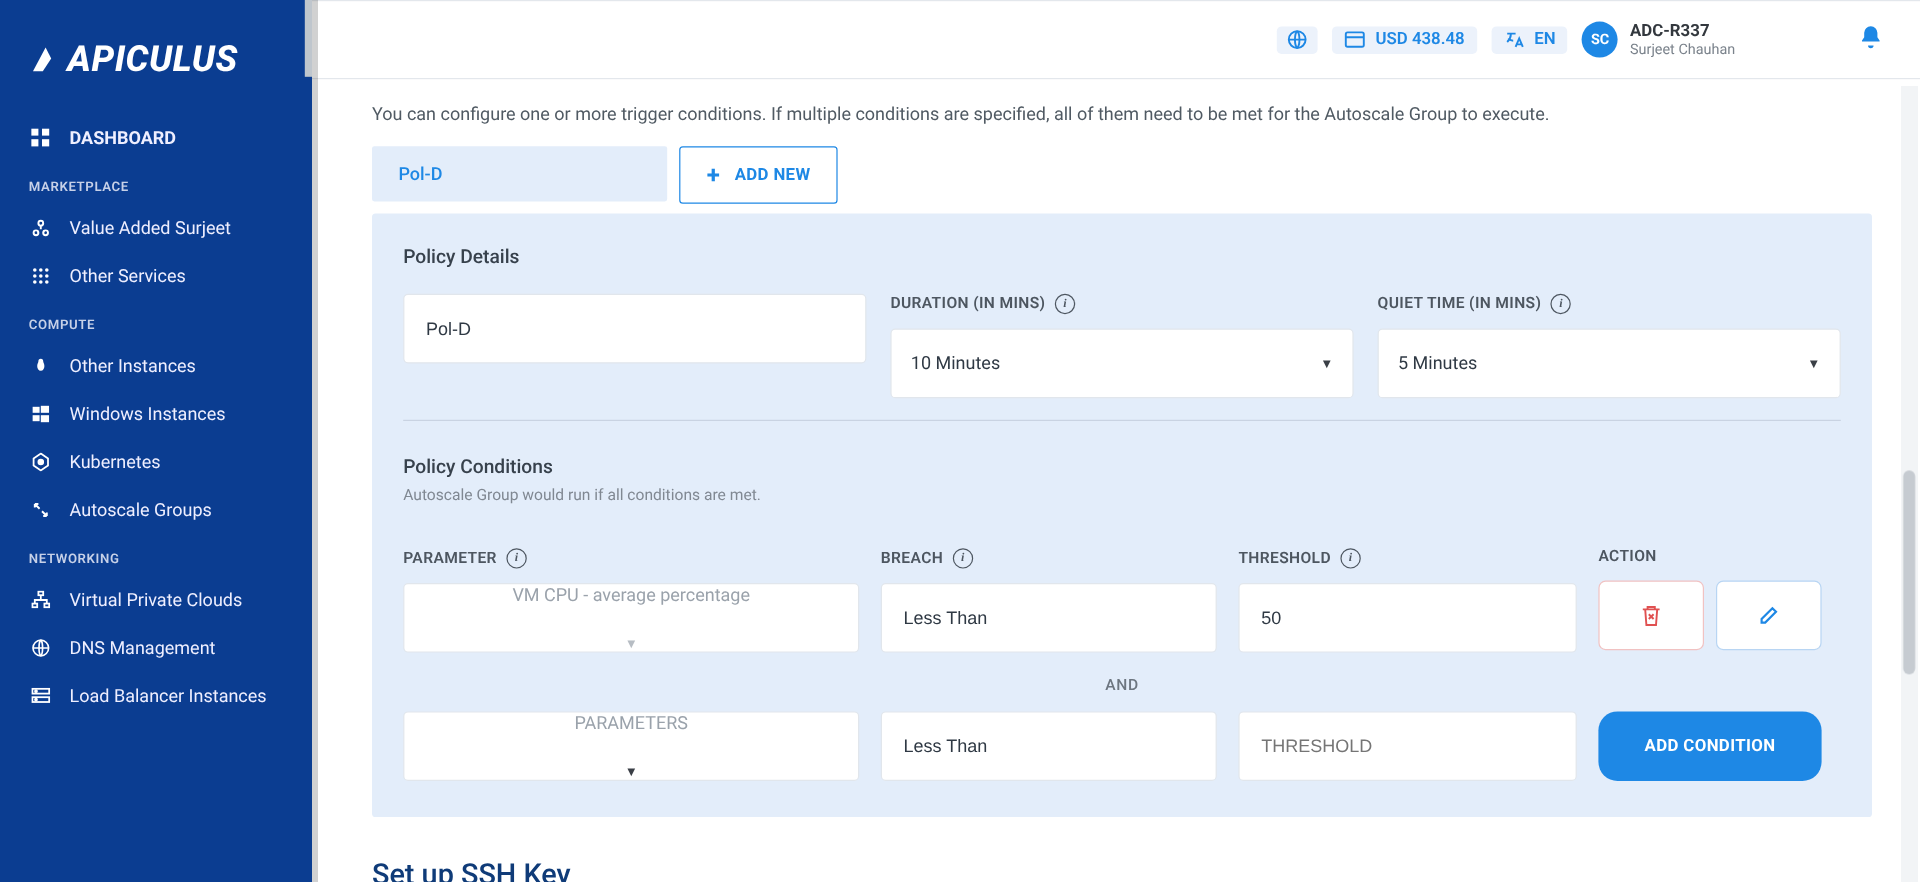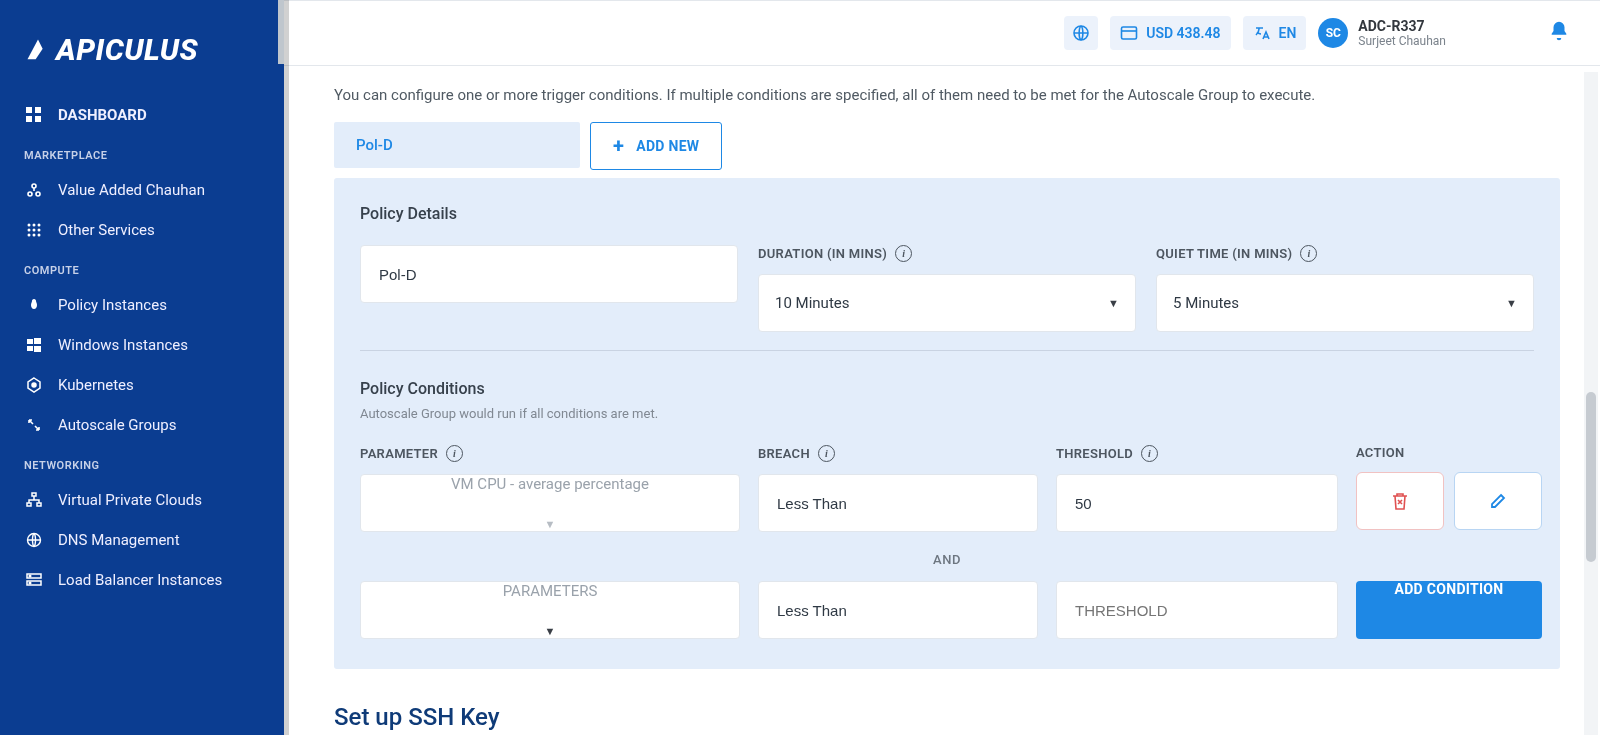--- a/index.html
+++ b/index.html
@@ -16,21 +16,21 @@
   }
   html,body {
     margin:0; padding:0; font-family: -apple-system, BlinkMacSystemFont, "Segoe UI", Roboto, Arial, sans-serif;
     background:#ffffff; color:#2a2f36; height:100%;
   }
   .app {
     display:flex; width:1600px; height:735px; position:relative; overflow:hidden;
   }
   
   .sidebar {
-    width:284px; background:var(--brand); color:#fff; display:flex; flex-direction:column;
+    width:260px; background:var(--brand); color:#fff; display:flex; flex-direction:column;
     padding-top:14px; flex-shrink:0; position:relative;
   }
   .sidebar::after {
     content:""; position:absolute; right:-5px; top:0; bottom:0; width:5px; background:rgba(0,0,0,.18);
   }
   .logo {
     display:flex; align-items:center; padding:18px 24px 28px 24px; font-weight:800; font-size:30px; letter-spacing:.5px;
     font-style:italic;
   }
   .logo svg { margin-right:4px; }
@@ -45,21 +45,21 @@
   .nav-item.active { font-weight:700; }
   .nav-item .ico { width:20px; display:flex; justify-content:center; }
   .nav-item.muted { color:#94a6cf; }
   
   .main { flex:1; display:flex; flex-direction:column; overflow:hidden; }
   .topbar {
     height:64px; border-top:1px solid #e3e7ec; border-bottom:1px solid #e3e7ec; display:flex; align-items:center; justify-content:flex-end;
     gap:12px; padding:0 30px; background:#fff;
   }
   .pill {
-    background:#ecf2fb; border-radius:4px; height:34px; display:flex; align-items:center; gap:8px;
+    background:#ecf2fb; border-radius:4px; height:23px; display:flex; align-items:center; gap:8px;
     padding:0 10px; color:var(--accent); font-weight:600; font-size:14px; cursor:pointer;
   }
   .pill.icon-only { width:34px; justify-content:center; padding:0; }
   .avatar {
     width:30px; height:30px; border-radius:50%; background:var(--accent); color:#fff; display:flex;
     align-items:center; justify-content:center; font-size:12px; font-weight:700;
   }
   .user-block { display:flex; align-items:center; gap:10px; cursor:pointer; }
   .user-block .primary { font-size:14px; font-weight:700; color:#33383e; }
   .user-block .secondary { font-size:12px; color:#7b838c; }
@@ -90,34 +90,34 @@
   .info-ico { width:15px; height:15px; border:1.5px solid #4d5660; border-radius:50%; display:inline-flex;
     align-items:center; justify-content:center; font-size:10px; font-style:italic; font-family:serif; }
   .input, .select {
     background:#fff; border:1px solid #e1e6ec; border-radius:4px; height:56px; padding:0 16px;
     font-size:15px; color:#2f3944; display:flex; align-items:center; justify-content:space-between;
   }
   .input input { border:none; outline:none; width:100%; font-size:15px; color:#2f3944; background:transparent; }
   .select.readonly { color:var(--text-light);flex-direction:column; }
   .caret { font-size:11px; color:#3a3f46; }
   .divider { height:1px; background:#c9d3e2; margin:18px 0 28px 0; }
-  .sub-desc { font-size:13px; color:var(--muted); margin-top:-14px; margin-bottom:24px; }
+  .sub-desc { font-size:13px; color:var(--muted); margin-top:-14px; margin-bottom:36px; }
   .cond-row { display:grid; grid-template-columns: 380px 280px 282px 186px; gap:18px; align-items:flex-start; }
   .cond-row2 { display:grid; grid-template-columns: 380px 280px 282px 186px; gap:18px; align-items:center; }
   .action-btns { display:flex; gap:10px; }
   .icon-btn {
     width:88px; height:56px; border-radius:6px; display:flex; align-items:center; justify-content:center;
     background:#fff; cursor:pointer; border:1px solid transparent;
   }
   .icon-btn.delete { border:1px solid #f1c2c2; color:var(--red); }
   .icon-btn.edit   { border:1px solid #b8d5f3; color:var(--accent); }
   .and-sep { text-align:center; font-size:13px; color:#6d7680; letter-spacing:.5px; margin:20px 0 14px 0; font-weight:500; }
   .primary-btn {
     background:var(--accent); color:#fff; font-weight:700; letter-spacing:.3px; font-size:14px;
-    height:58px; border-radius:4px; display:flex; justify-content:center; cursor:pointer;
+    height:58px; border-radius:16px; display:flex; align-items:center; justify-content:center; cursor:pointer;
   }
   .section-title {
     font-size:24px; font-weight:500; color:var(--text-dark); margin-top:34px;
   }
   
   .viewport-scroll { position:absolute; right:2px; top:72px; width:14px; bottom:0; background:#f2f4f6; }
   .viewport-scroll .thumb { position:absolute; left:2px; right:2px; top:320px; height:170px; background:#c6cbd1; border-radius:6px; }
   
   .side-scroll { position:absolute; right:0; top:0; width:6px; height:64px; background:#bfc6cd; }
 </style>
@@ -152,21 +152,21 @@
 
       <div class="nav-item">
         <span class="ico">
           <svg width="16" height="16" viewBox="0 0 16 16" fill="none" stroke="#fff" stroke-width="1.6">
               <circle cx="8" cy="4" r="2"></circle>
               <circle cx="4" cy="12" r="2"></circle>
               <circle cx="12" cy="12" r="2"></circle>
               <path d="M8 6v3M6 11l-1 .5M10 11l1 .5"></path>
             </svg>
         </span>
-        <span>Value Added Chauhan</span>
+        <span>Value Added Surjeet</span>
       </div>
       <div class="nav-item">
         <span class="ico">
           <svg width="14" height="14" viewBox="0 0 14 14" fill="#fff">
               <circle cx="2" cy="2" r="1.5"></circle>
               <circle cx="7" cy="2" r="1.5"></circle>
               <circle cx="12" cy="2" r="1.5"></circle>
               <circle cx="2" cy="7" r="1.5"></circle>
               <circle cx="7" cy="7" r="1.5"></circle>
               <circle cx="12" cy="7" r="1.5"></circle>
@@ -179,21 +179,21 @@
       </div>
 
       <div class="nav-section-label">COMPUTE</div>
 
       <div class="nav-item">
         <span class="ico">
           <svg width="16" height="16" viewBox="0 0 16 16" fill="#fff">
               <path d="M8 2c-1.5 0-2 1-2 2 0 1-1 2-1 4 0 2 1 4 3 4s3-2 3-4c0-2-1-3-1-4 0-1-.5-2-2-2z"></path>
             </svg>
         </span>
-        <span>Policy Instances</span>
+        <span>Other Instances</span>
       </div>
       <div class="nav-item">
         <span class="ico">
           <svg width="14" height="14" viewBox="0 0 14 14" fill="#fff">
               <rect x="0" y="1" width="6" height="5"></rect>
               <rect x="7" y="0" width="7" height="6"></rect>
               <rect x="0" y="8" width="6" height="5"></rect>
               <rect x="7" y="8" width="7" height="6"></rect>
             </svg>
         </span>

